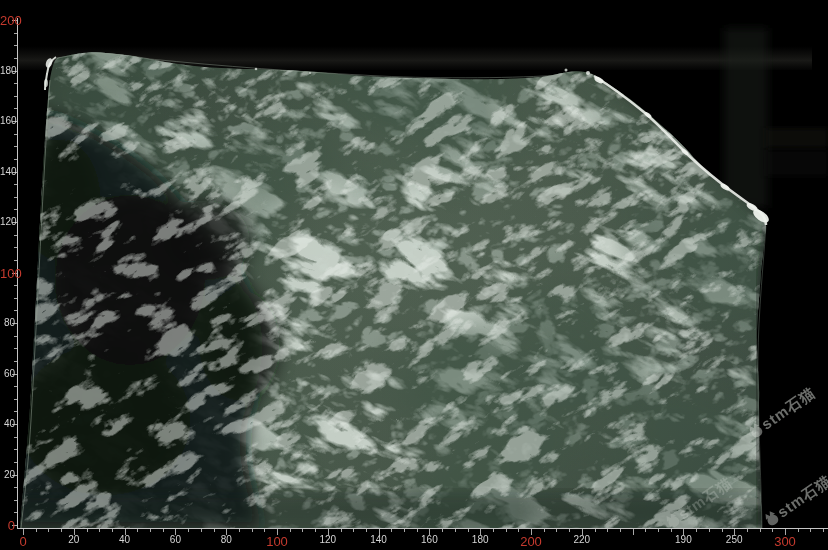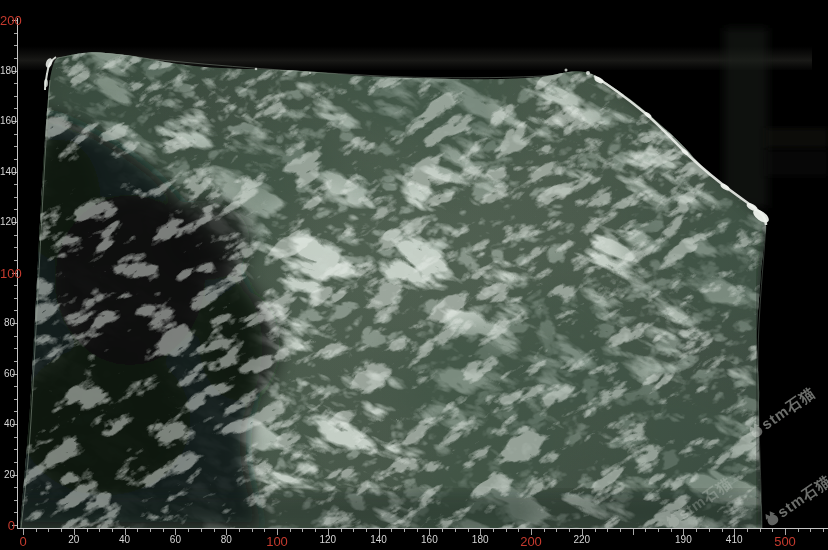--- a/index.html
+++ b/index.html
@@ -301,22 +301,22 @@
       <div class="rlabel hlabel" style="left: 226.2px; top: 535px;">80</div>
       <div class="rlabel hlabel red" style="left: 277px; top: 535px;">100</div>
       <div class="rlabel hlabel" style="left: 327.8px; top: 535px;">120</div>
       <div class="rlabel hlabel" style="left: 378.6px; top: 535px;">140</div>
       <div class="rlabel hlabel" style="left: 429.4px; top: 535px;">160</div>
       <div class="rlabel hlabel" style="left: 480.2px; top: 535px;">180</div>
       <div class="rlabel hlabel red" style="left: 531px; top: 535px;">200</div>
       <div class="rlabel hlabel" style="left: 581.8px; top: 535px;">220</div>
       <div class="rlabel hlabel" style="left: 632.6px; top: 566px;">240</div>
       <div class="rlabel hlabel" style="left: 683.4px; top: 535px;">190</div>
-      <div class="rlabel hlabel" style="left: 734.2px; top: 535px;">410</div>
-      <div class="rlabel hlabel red" style="left: 785px; top: 535px;">500</div>
+      <div class="rlabel hlabel" style="left: 734.2px; top: 535px;">250</div>
+      <div class="rlabel hlabel red" style="left: 785px; top: 535px;">300</div>
     </div>
 
   <div class="layer" id="wmlayer">
       <div class="wm" style="left: 700px; top: 503px; opacity: 0.26; color: rgb(216, 220, 214);">
         <span class="wm-logo"></span>
         <span>stm石猫</span>
       </div>
       <div class="wm" style="left: 783px; top: 413px; opacity: 0.5; color: rgb(216, 220, 214);">
         <span class="wm-logo"></span>
         <span>stm石猫</span>

